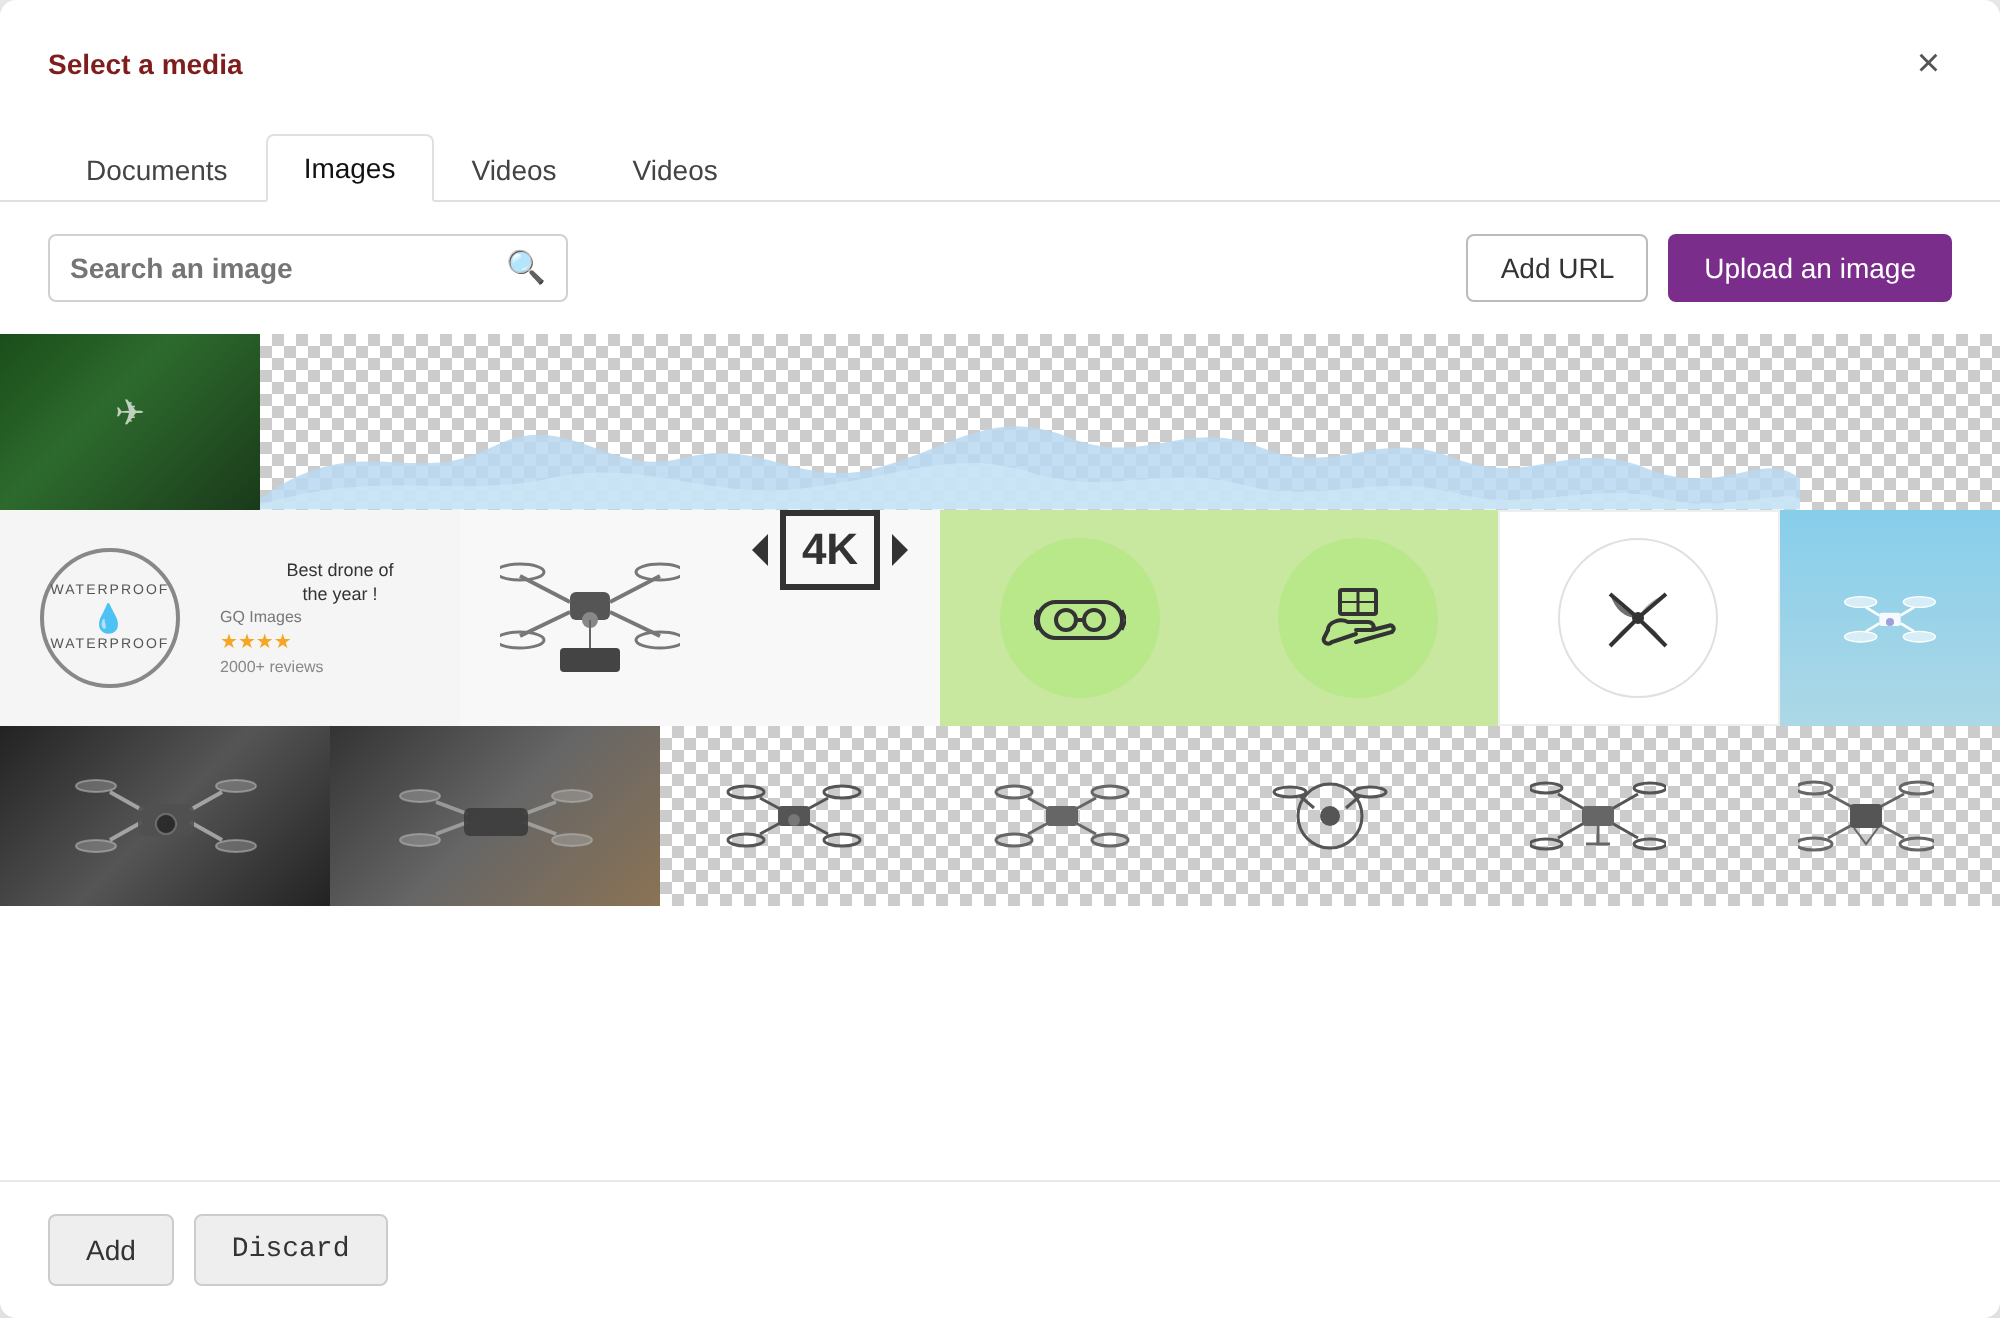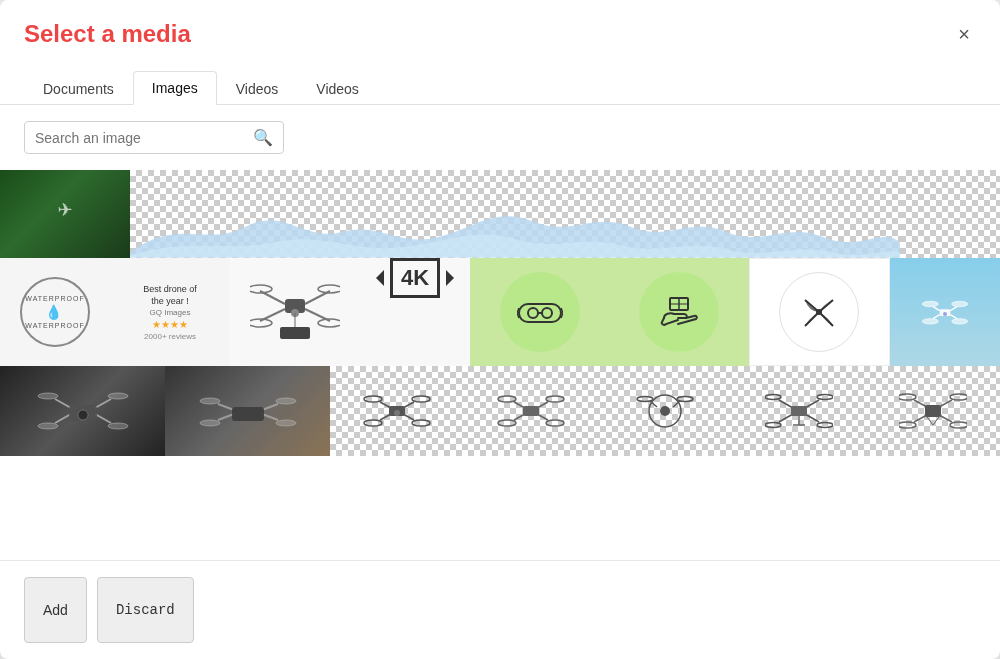--- a/index.html
+++ b/index.html
@@ -21,23 +21,23 @@
       display: flex;
       flex-direction: column;
     }
     .dialog-header {
       display: flex;
       align-items: center;
       justify-content: space-between;
       padding: 20px 24px 0 24px;
     }
     .dialog-title {
-      font-size: 24px;
+      font-size: 14px;
       font-weight: 600;
-      color: #ef4444;
+      color: #7f1d1d;
     }
     .close-btn {
       background: none;
       border: none;
       cursor: pointer;
       color: #555;
       font-size: 20px;
       line-height: 1;
       padding: 2px 6px;
     }
@@ -82,20 +82,21 @@
       width: 260px;
       gap: 8px;
     }
     .search-wrap input {
       border: none;
       outline: none;
       font-size: 14px;
       color: #888;
       width: 100%;
       background: transparent;
+      font-weight: bold;
     }
     .search-icon { color: #888; font-size: 16px; }
     .toolbar-right { display: flex; gap: 10px; }
     .btn-add-url {
       padding: 8px 16px;
       border: 1px solid #bbb;
       border-radius: 4px;
       background: #fff;
       font-size: 14px;
       color: #333;
@@ -194,21 +195,21 @@
       width: 70px; height: 70px;
       border: 2px solid #888;
       border-radius: 50%;
       display: flex; flex-direction: column; align-items: center; justify-content: center;
       font-size: 7px; color: #555; text-transform: uppercase; letter-spacing: 1px;
       gap: 2px;
     }
     .waterproof-badge .drop { font-size: 14px; }
     .cell-review {
       flex: 0 0 120px;
-      display: flex; align-items: center; justify-content: center;
+      display: flex; justify-content: center;
       background: #f5f5f5;
       flex-direction: column;
       gap: 2px;
     }
     .review-text { font-size: 9px; color: #333; text-align: center; }
     .review-brand { font-size: 8px; color: #777; }
     .stars { color: #f5a623; font-size: 10px; }
     .review-count { font-size: 8px; color: #888; }
     .cell-drone-product {
       flex: 0 0 130px;
@@ -257,21 +258,21 @@
 
     
     .dialog-footer {
       padding: 16px 24px;
       display: flex;
       gap: 10px;
       border-top: 1px solid #e8e8e8;
       margin-top: auto;
     }
     .btn-footer {
-      padding: 24px 18px;
+      padding: 9px 18px;
       border-radius: 4px;
       font-size: 14px;
       cursor: pointer;
       border: 1px solid #ccc;
       background: #eee;
       color: #333;
     }
     .btn-footer-discard {
       padding: 7px 18px;
       border-radius: 4px;
@@ -302,20 +303,24 @@
     <button class="tab">Documents</button>
     <button class="tab active">Images</button>
     <button class="tab">Videos</button>
     <button class="tab">Videos</button>
   </div>
 
   <div class="toolbar">
     <div class="search-wrap">
       <input type="text" placeholder="Search an image" style="">
       <span class="search-icon">🔍</span>
+    </div>
+    <div class="toolbar-right">
+      <button class="btn-add-url">Add URL</button>
+      <button class="btn-upload">Upload an image</button>
     </div>
   </div>
 
   <div class="media-grid">
 
     <div class="grid-row row1">
       <div class="grid-cell cell-forest">
         <div class="cell-forest-img"></div>
       </div>
       <div class="grid-cell cell-wide-transparent checkerboard">

